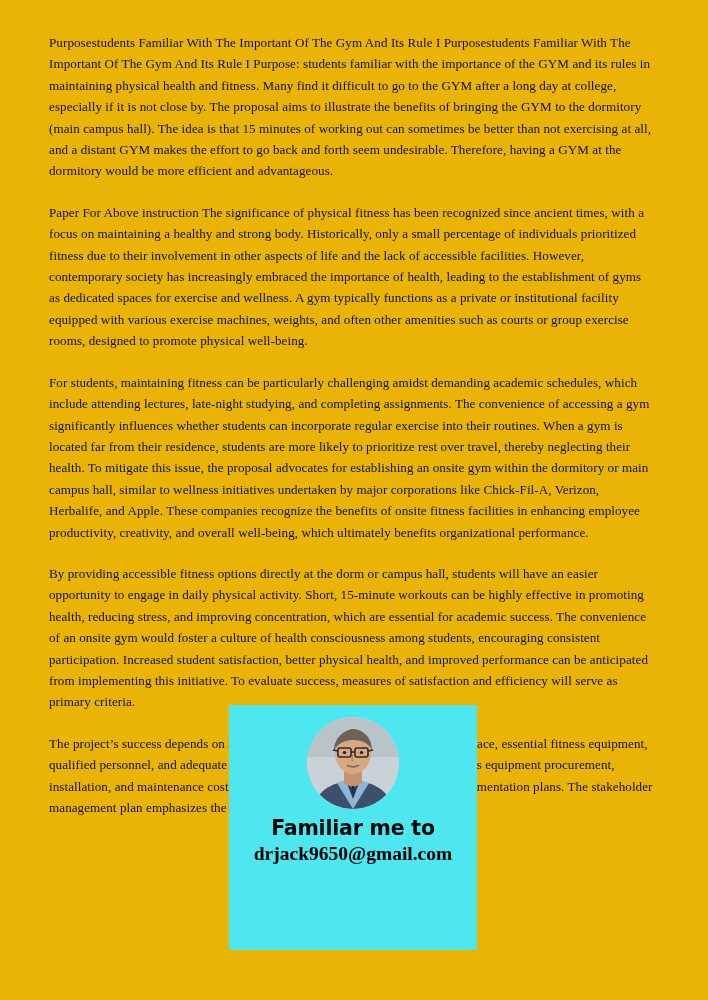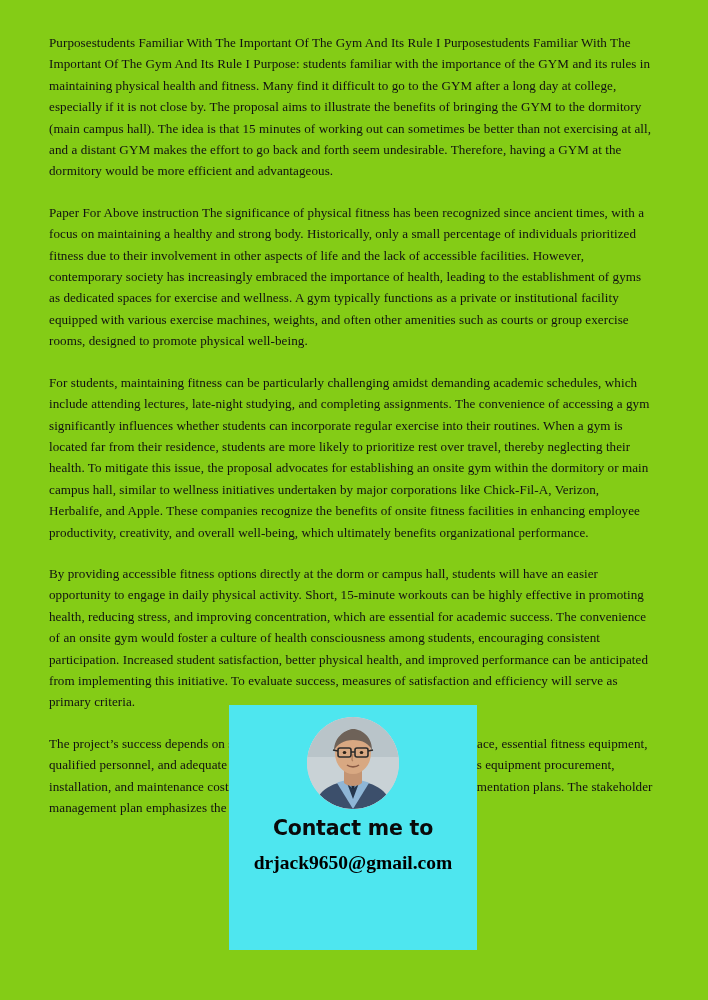--- a/index.html
+++ b/index.html
@@ -13,21 +13,21 @@
     position: relative;
     overflow: hidden;
     font-family: "Liberation Serif", serif;
     color: #000000;
   }
   .page {
     position: absolute;
     left: 0; top: 0;
     width: 708px;
     height: 1000px;
-    background: #84cc16;
+    background: #eab308;
   }
   .doc-body {
     position: absolute;
     left: 49px;
     top: 32px;
     width: 604px;
   }
   .para {
     font-size: 13.1px;
     line-height: 21.4px;
@@ -63,21 +63,20 @@
   .avatar-svg { display: block; }
   .overlay-line {
     font-family: "DejaVu Sans", sans-serif;
     font-weight: bold;
     font-size: 20.5px;
     line-height: 27px;
     color: #0a0a0a;
     letter-spacing: -0.2px;
   }
   .overlay-email {
-    margin-top: 9px;
     font-family: "Liberation Serif", serif;
     font-weight: bold;
     font-size: 19.5px;
     line-height: 24px;
     color: #000000;
   }
 </style>
 </head>
 <body>
 
@@ -126,17 +125,17 @@
           <ellipse cx="37.5" cy="35.5" rx="1.8" ry="1.6" fill="#2a2118"></ellipse>
           <ellipse cx="54.5" cy="35.5" rx="1.8" ry="1.6" fill="#2a2118"></ellipse>
 
           <path d="M40 48 C43 50.5 49 50.5 52 48" stroke="#8a5a44" stroke-width="1.6" fill="none"></path>
 
           <path d="M46 37 C45 41 44 43 46 44" stroke="#b07f5e" stroke-width="1.3" fill="none"></path>
         </g>
       </svg>
     </div>
 
-    <div class="overlay-line">Contact me to</div>
+    <div class="overlay-line">Familiar me to</div>
     <div class="overlay-email">drjack9650@gmail.com</div>
   </div>
 
 </div>
 
 </body></html>

